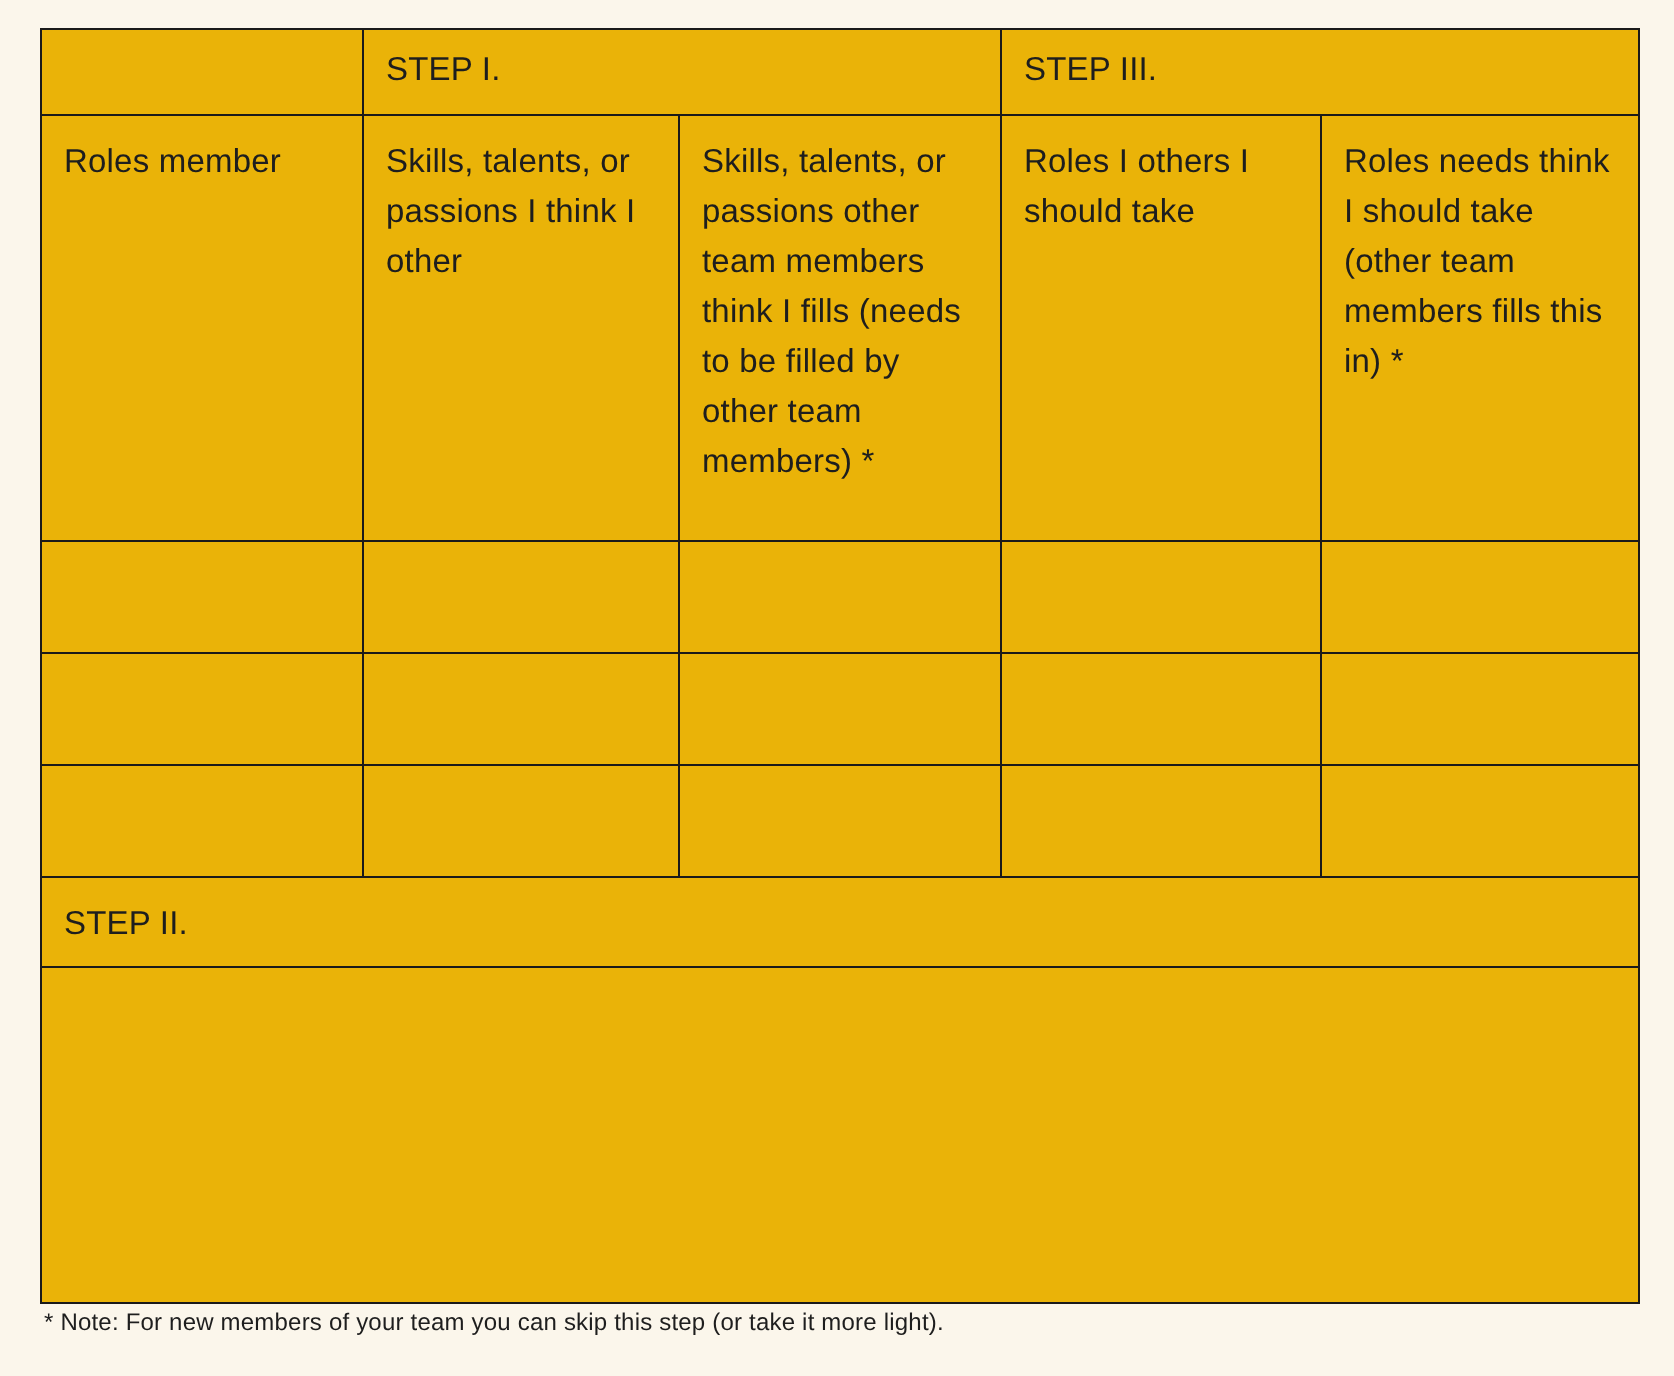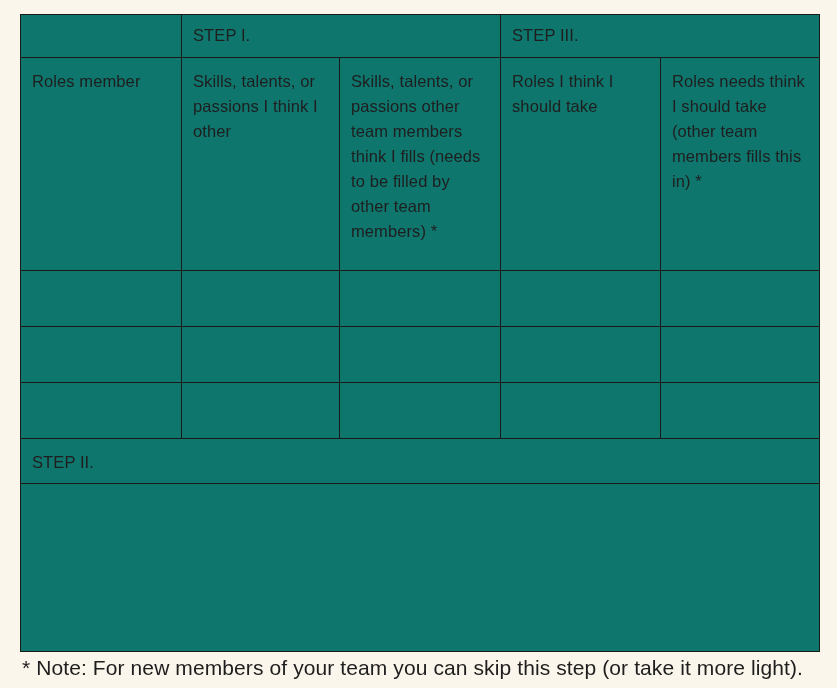--- a/index.html
+++ b/index.html
@@ -24,21 +24,21 @@
     border-collapse: collapse;
     table-layout: fixed;
   }
   table.worksheet td {
     border: 1.3px solid #1A1A1A;
     vertical-align: top;
     padding: 11px 11px 8px 11px;
     font-size: 16.5px;
     line-height: 1.52;
     letter-spacing: 0.1px;
-    background: #0f766e;
+    background: #eab308;
   }
   tr.row-step-header td {
     height: 43px;
     vertical-align: middle;
     padding-top: 4px;
     padding-bottom: 4px;
   }
   tr.row-headers td { height: 213px; }
   tr.row-empty td { height: 56px; }
   tr.row-step2 td {
@@ -46,21 +46,21 @@
     vertical-align: middle;
     padding-top: 4px;
     padding-bottom: 0;
   }
   tr.row-workspace td { height: 168px; }
   .footnote {
     position: absolute;
     left: 22px;
     top: 653px;
     width: 790px;
-    font-size: 21px;
+    font-size: 12px;
     line-height: 1.45;
     color: #1E1E1E;
     letter-spacing: 0.1px;
   }
 </style>
 </head>
 <body>
 
 <div class="page">
 
@@ -77,21 +77,21 @@
         <tr class="row-step-header">
       <td></td>
       <td colspan="2">STEP I.</td>
       <td colspan="2">STEP III.</td>
     </tr>
 
     <tr class="row-headers">
       <td>Roles member</td>
       <td>Skills, talents, or passions I think I other</td>
       <td>Skills, talents, or passions other team members think I fills (needs to be filled by other team members) *</td>
-      <td>Roles I think I should take</td>
+      <td>Roles I others I should take</td>
       <td>Roles needs think I should take (other team members fills this in) *</td>
     </tr>
 
     <tr class="row-empty">
       <td></td>
       <td></td>
       <td></td>
       <td></td>
       <td></td>
     </tr>

